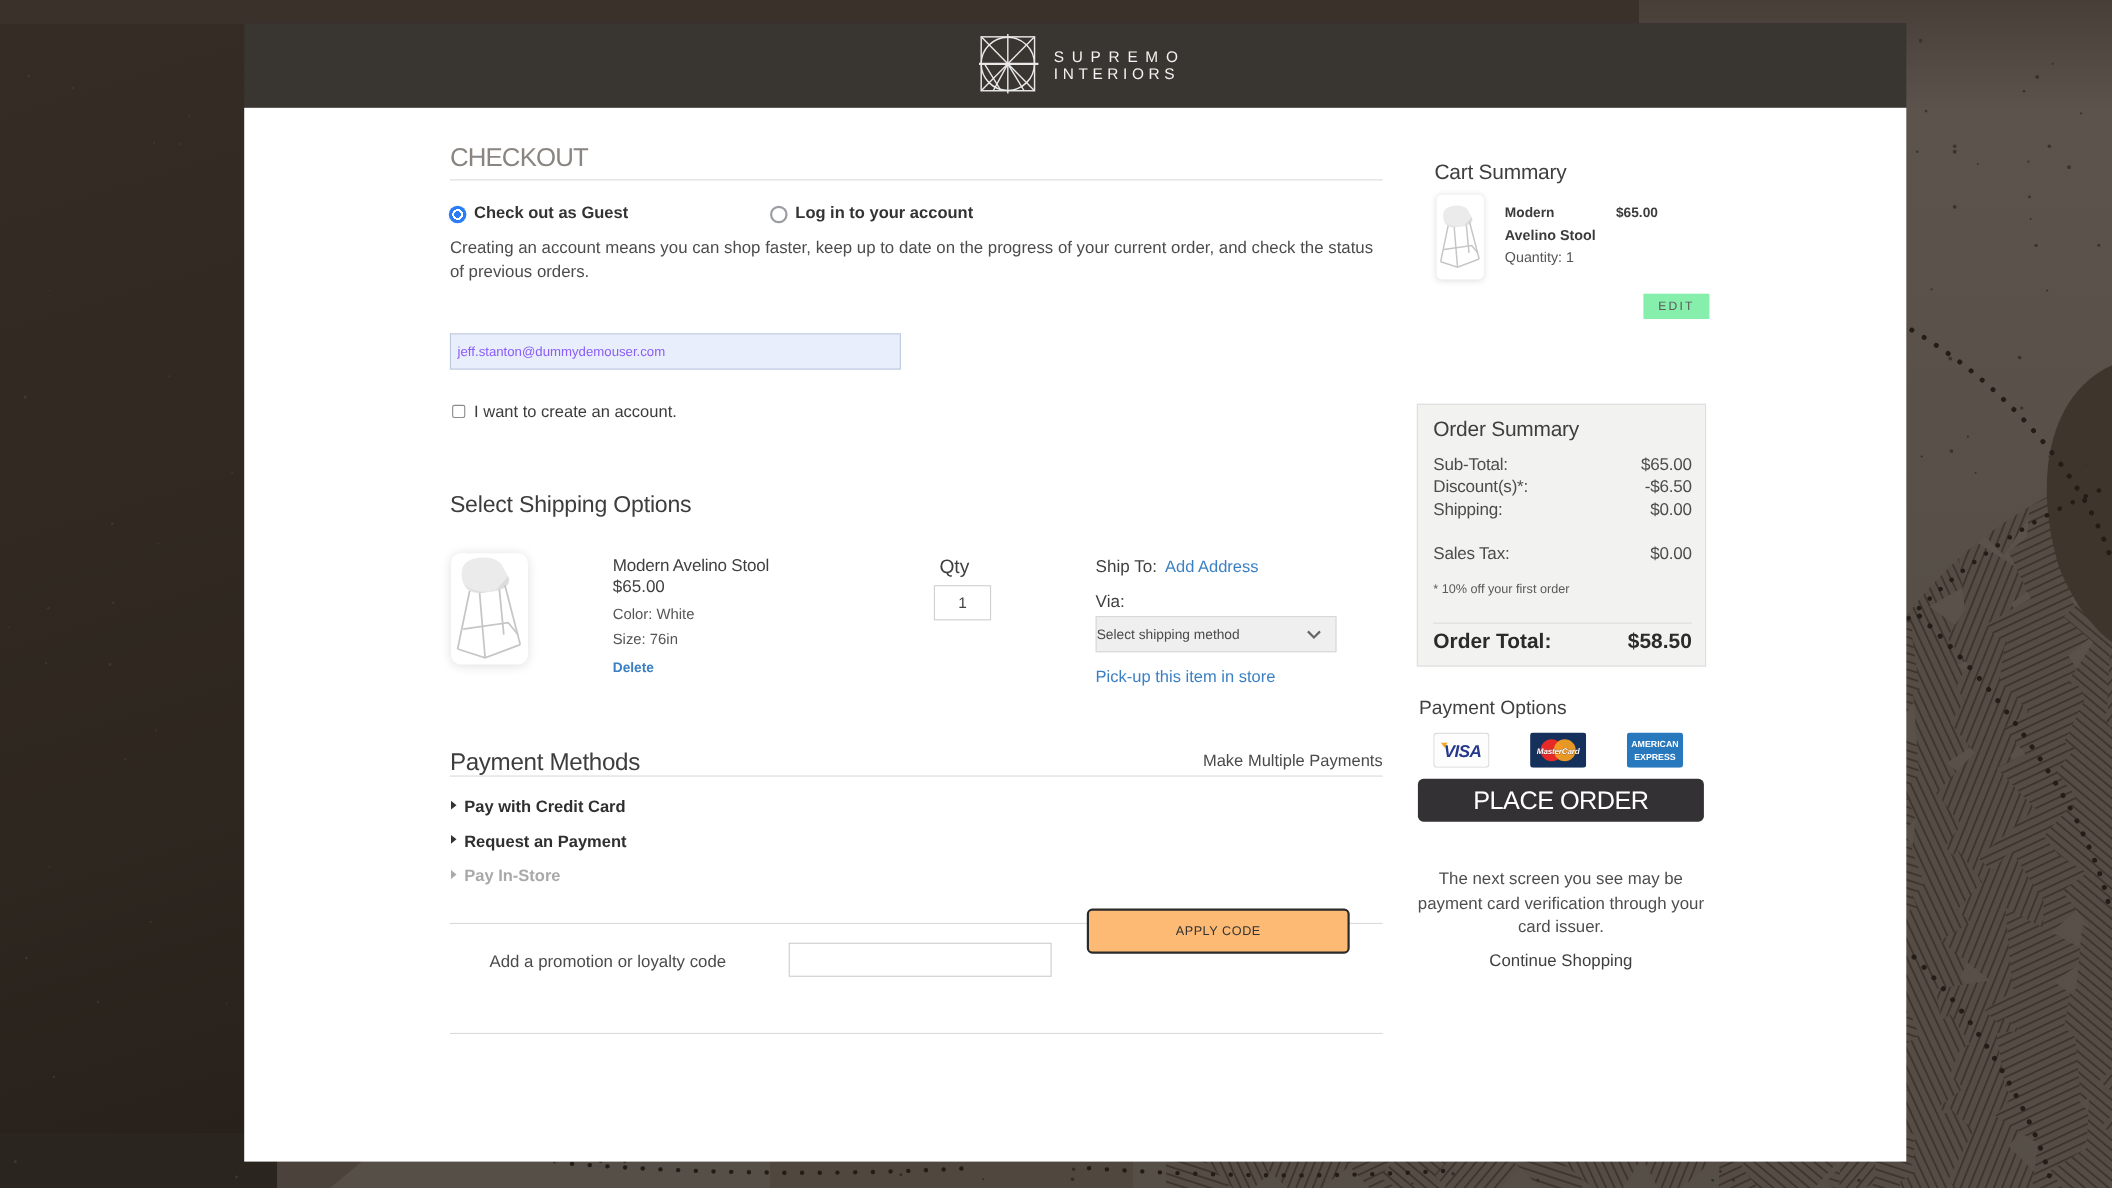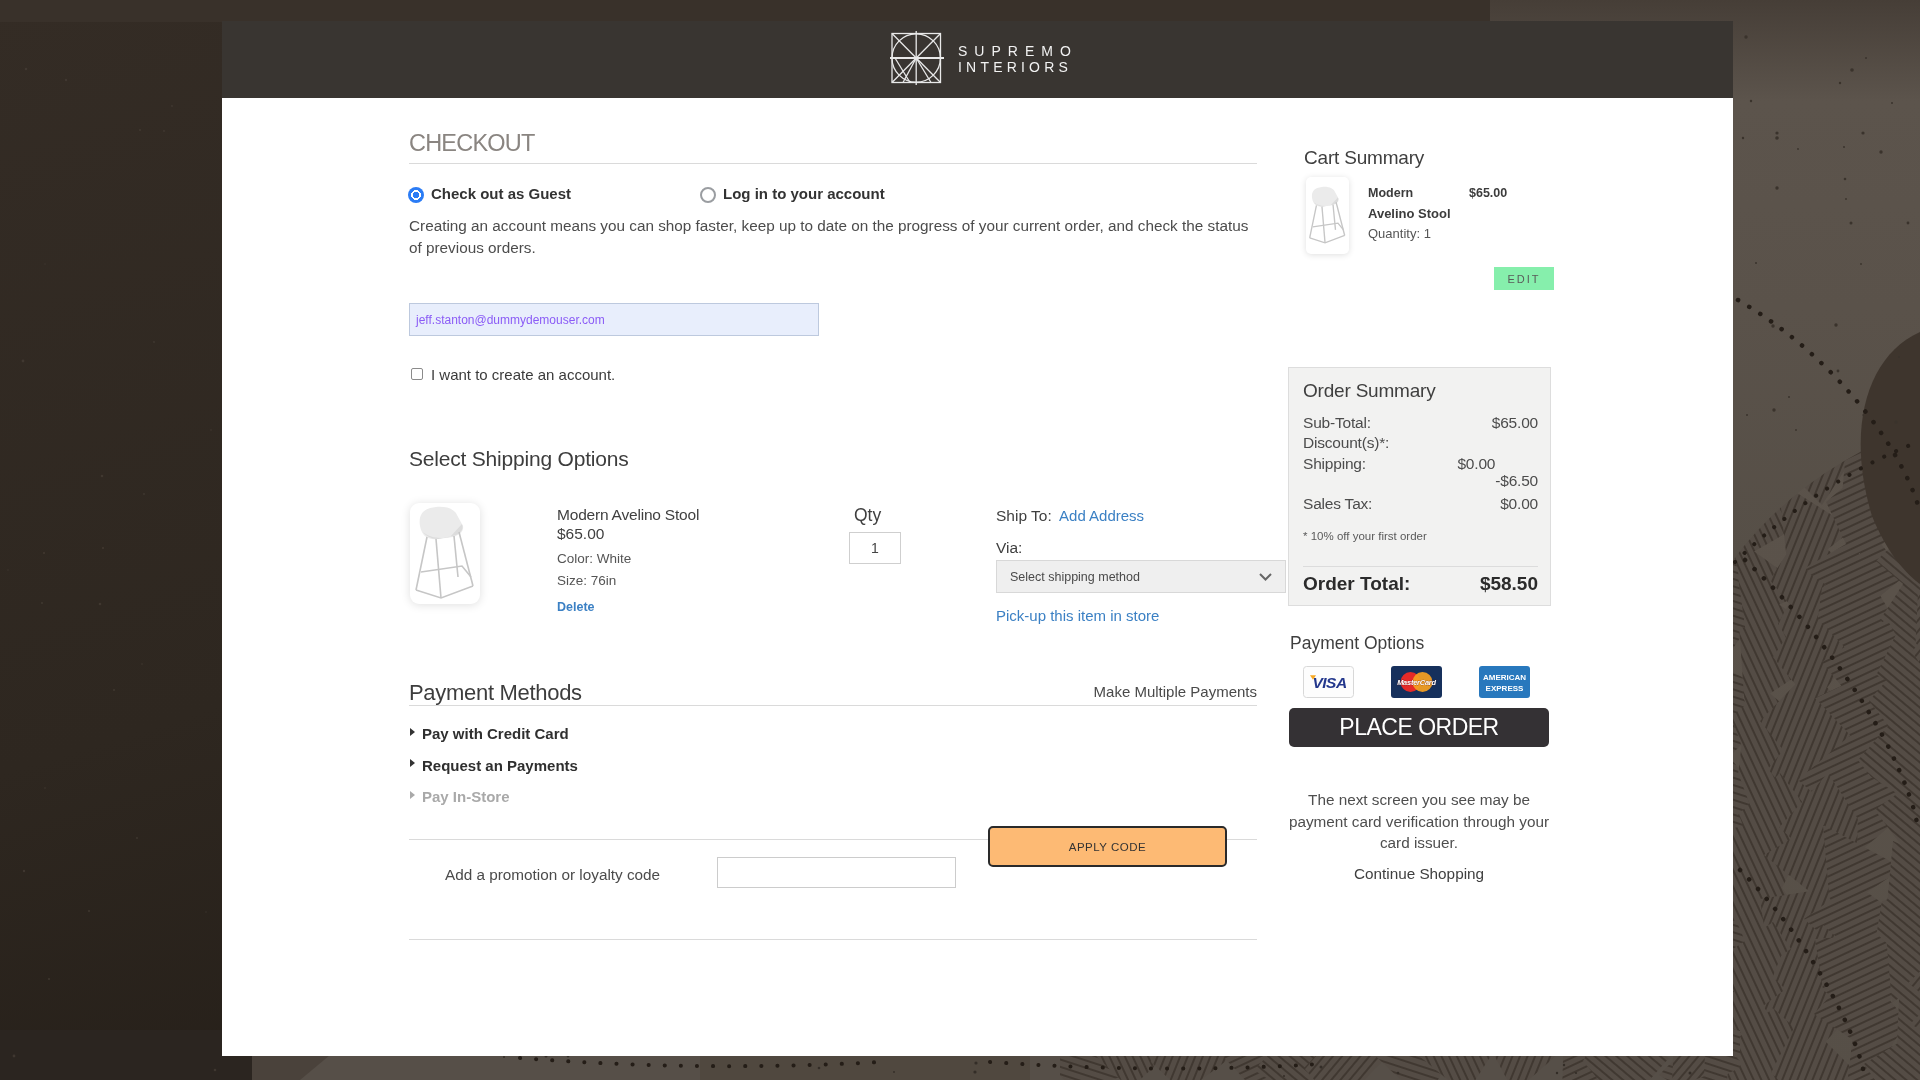--- a/index.html
+++ b/index.html
@@ -309,35 +309,35 @@
     <div class="abs" style="left:335px; top:427px; font-size:15.5px; color:#3f3f3f;">$65.00</div>
     <div class="abs" style="left:335px; top:453px; font-size:13.5px; color:#555;">Color: White</div>
     <div class="abs" style="left:335px; top:475px; font-size:13.5px; color:#555;">Size: 76in</div>
     <div class="abs link" style="left:335px; top:502px; font-size:12.5px; font-weight:700;">Delete</div>
 
     <div class="abs" style="left:632px; top:407px; font-size:17.5px; color:#3f3f3f;">Qty</div>
     <div class="abs" style="left:627px; top:434px; width:52px; height:32px; border:1px solid #cfcfcf; display:flex; align-items:center; justify-content:center; font-size:14px; color:#444;">1</div>
 
     <div class="abs" style="left:774px; top:409px; font-size:15.5px; color:#3f3f3f;">Ship To: <span class="link" style="margin-left:3px; font-size:15px;">Add Address</span></div>
     <div class="abs" style="left:774px; top:441px; font-size:15.5px; color:#3f3f3f;">Via:</div>
-    <div class="abs" style="left:774px; top:462px; width:290px; height:33px; background:#efefef; border:1px solid #d8d8d8; display:flex; align-items:center; padding-left:13px; font-size:12.5px; color:#4a4a4a;">Select shipping method
+    <div class="abs" style="left:774px; top:462px; width:219px; height:33px; background:#efefef; border:1px solid #d8d8d8; display:flex; align-items:center; font-size:12.5px; color:#4a4a4a;">Select shipping method
       <svg style="position:absolute; right:13px; top:12px;" width="13" height="8" viewBox="0 0 13 8">
           <path d="M1,1 L6.5,6.5 L12,1" stroke="#666" stroke-width="2" fill="none"></path>
         </svg>
     </div>
     <div class="abs link" style="left:774px; top:509px; font-size:15px;">Pick-up this item in store</div>
 
     <div class="abs" style="left:187px; top:582px; font-size:22px; letter-spacing:-0.3px; color:#3d3d3d;">Payment Methods</div>
     <div class="abs" style="left:735px; top:585px; width:300px; text-align:right; font-size:15px; color:#4a4a4a;">Make Multiple Payments</div>
     <div class="hr" style="left:187px; top:607px; width:848px;"></div>
 
     <div class="tri abs" style="left:188px; top:629.5px;"></div>
     <div class="acc abs" style="left:200px; top:627px;">Pay with Credit Card</div>
     <div class="tri abs" style="left:188px; top:661px;"></div>
-    <div class="acc abs" style="left:200px; top:658.5px;">Request an Payments</div>
+    <div class="acc abs" style="left:200px; top:658.5px;">Request an Payment</div>
     <div class="tri abs" style="left:188px; top:692.5px; border-left-color:#a9a9a9;"></div>
     <div class="acc abs" style="left:200px; top:690px; color:#a9a9a9;">Pay In-Store</div>
 
     <div class="hr" style="left:187px; top:741px; width:848px;"></div>
     <div class="abs" style="left:223px; top:768px; font-size:15.3px; color:#4b4b4b;">Add a promotion or loyalty code</div>
     <div class="abs" style="left:495px; top:759px; width:239px; height:31px; border:1px solid #ccc; background:#fff;"></div>
     <div class="abs" style="left:766px; top:728px; width:239px; height:41px; border:2px solid #2a2a2a; border-radius:5px; background:#fdba74; display:flex; align-items:center; justify-content:center; font-size:11.5px; letter-spacing:0.5px; color:#333;">APPLY CODE</div>
     <div class="hr" style="left:187px; top:841px; width:848px;"></div>
 
     <div class="abs" style="left:1082px; top:49px; font-size:19px; letter-spacing:-0.2px; color:#3f3f3f;">Cart Summary</div>
@@ -358,21 +358,21 @@
     <div class="abs" style="left:1146px; top:88px; font-size:12.5px; font-weight:700; color:#3c3c3c;">Modern</div>
     <div class="abs" style="left:1146px; top:108px; font-size:13px; font-weight:700; color:#3c3c3c;">Avelino Stool</div>
     <div class="abs" style="left:1146px; top:128px; font-size:13px; color:#555;">Quantity: 1</div>
     <div class="abs" style="left:1247px; top:88px; font-size:12.5px; font-weight:700; color:#3c3c3c;">$65.00</div>
     <div class="abs" style="left:1272px; top:169px; width:60px; height:23px; background:#86efac; display:flex; align-items:center; justify-content:center; font-size:11px; letter-spacing:2px; color:#5a5a5a;">EDIT</div>
 
     <div class="abs" style="left:1066px; top:269px; width:263px; height:239px; background:#f2f2f1; border:1px solid #dddddd;">
       <div class="abs" style="left:14px; top:11.5px; font-size:19px; letter-spacing:-0.2px; color:#3f3f3f;">Order Summary</div>
       <div class="abs" style="left:14px; top:44.5px; width:235px; font-size:15.5px; letter-spacing:-0.2px; color:#4c4c4c; line-height:20.5px;">
         <div>Sub-Total:<span style="float:right;">$65.00</span></div>
-        <div>Discount(s)*:<span style="float:right;margin-top:38px;">-$6.50</span></div>
+        <div>Discount(s)*:<span style="float:right;">-$6.50</span></div>
         <div>Shipping:<span style="float:right;">$0.00</span></div>
         <div style="margin-top:19.5px;">Sales Tax:<span style="float:right;">$0.00</span></div>
       </div>
       <div class="abs" style="left:14px; top:162px; font-size:11.5px; color:#5a5a5a;">* 10% off your first order</div>
       <div class="hr" style="left:14px; top:197.5px; width:235px; background:#dcdcdc;"></div>
       <div class="abs" style="left:14px; top:205px; width:235px; font-size:19px; font-weight:700; color:#2b2b2b;">Order Total:<span style="float:right;">$58.50</span></div>
     </div>
 
     <div class="abs" style="left:1068px; top:535px; font-size:17.5px; color:#3f3f3f;">Payment Options</div>
 

